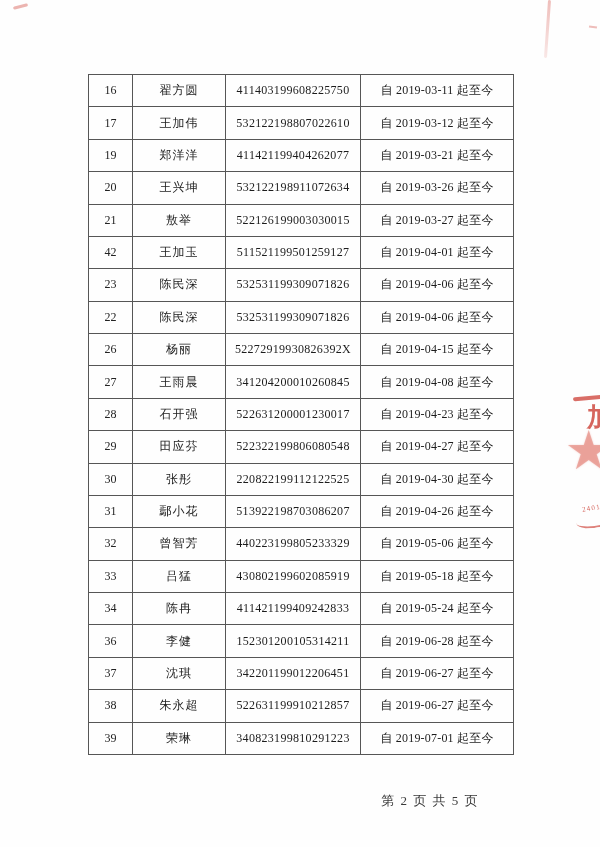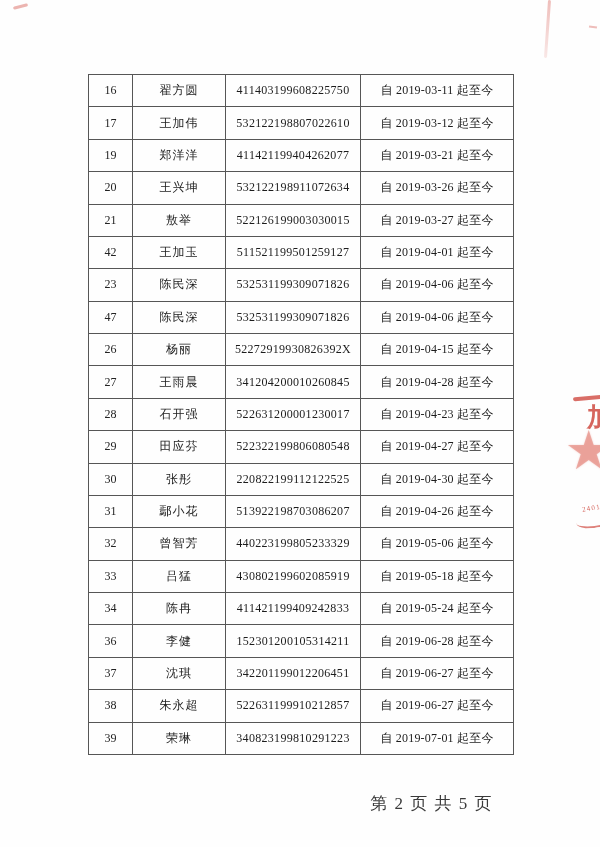--- a/index.html
+++ b/index.html
@@ -23,22 +23,22 @@
     text-align:center; vertical-align:middle;
     font-size:12px; padding:0;
     white-space:nowrap; overflow:hidden;
   }
   td.no-cell   { color:#222; }
   td.name-cell { letter-spacing:1px; }
   td.id-cell   { letter-spacing:0.3px; }
   td.period-cell { letter-spacing:0.2px;border-radius:10px; }
   
   .footer {
-    position:absolute; top:792px; right:107px;
-    font-size:17px; color:#3a3a3a; letter-spacing:1.5px;
+    position:absolute; top:792px; right:121px;
+    font-size:13px; color:#3a3a3a; letter-spacing:1.5px;
   }
   
   .stamp { position:absolute; right:0; top:388px; width:42px; height:145px; pointer-events:none; }
   .stamp-bar {
     position:absolute; top:8px; right:-3px; width:30px; height:4px;
     background:rgba(204,62,52,0.75); border-radius:2px; transform:rotate(-5deg);
   }
   .stamp-char {
     position:absolute; top:12px; right:-13px;
     font-size:26px; font-weight:bold; color:rgba(204,62,52,0.8);
@@ -127,36 +127,36 @@
           <td class="id-cell">511521199501259127</td>
           <td class="period-cell">自 2019-04-01 起至今</td>
         </tr>
         <tr>
           <td class="no-cell">23</td>
           <td class="name-cell">陈民深</td>
           <td class="id-cell">532531199309071826</td>
           <td class="period-cell">自 2019-04-06 起至今</td>
         </tr>
         <tr>
-          <td class="no-cell">47</td>
+          <td class="no-cell">22</td>
           <td class="name-cell">陈民深</td>
           <td class="id-cell">532531199309071826</td>
           <td class="period-cell">自 2019-04-06 起至今</td>
         </tr>
         <tr>
           <td class="no-cell">26</td>
           <td class="name-cell">杨丽</td>
           <td class="id-cell">52272919930826392X</td>
           <td class="period-cell">自 2019-04-15 起至今</td>
         </tr>
         <tr>
           <td class="no-cell">27</td>
           <td class="name-cell">王雨晨</td>
           <td class="id-cell">341204200010260845</td>
-          <td class="period-cell">自 2019-04-28 起至今</td>
+          <td class="period-cell">自 2019-04-08 起至今</td>
         </tr>
         <tr>
           <td class="no-cell">28</td>
           <td class="name-cell">石开强</td>
           <td class="id-cell">522631200001230017</td>
           <td class="period-cell">自 2019-04-23 起至今</td>
         </tr>
         <tr>
           <td class="no-cell">29</td>
           <td class="name-cell">田应芬</td>

